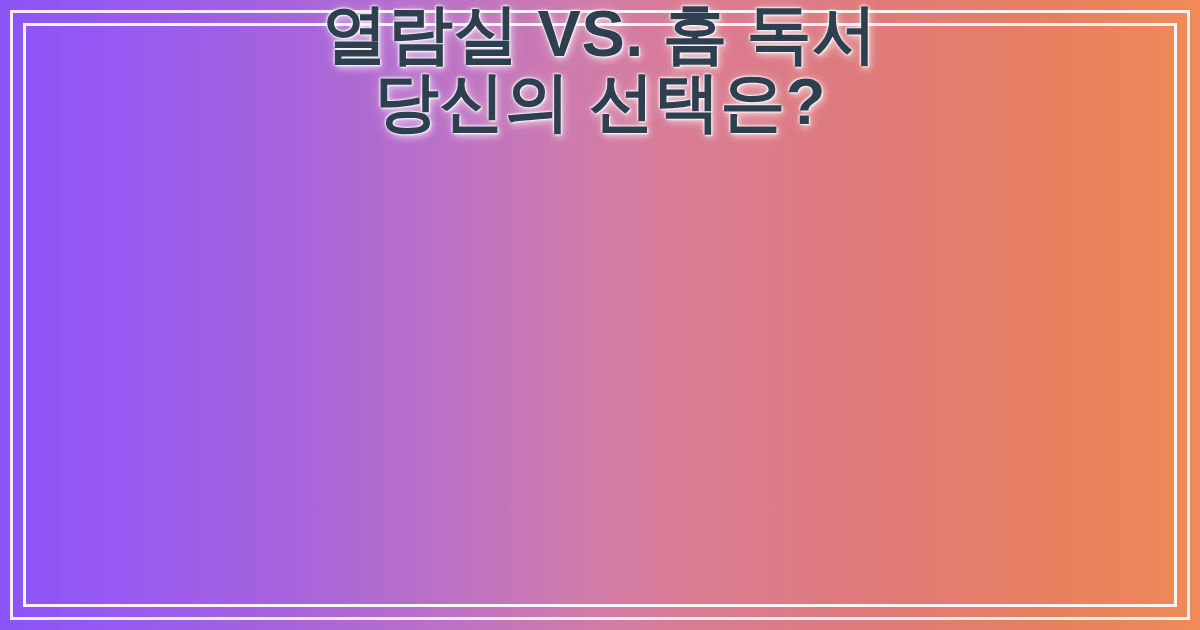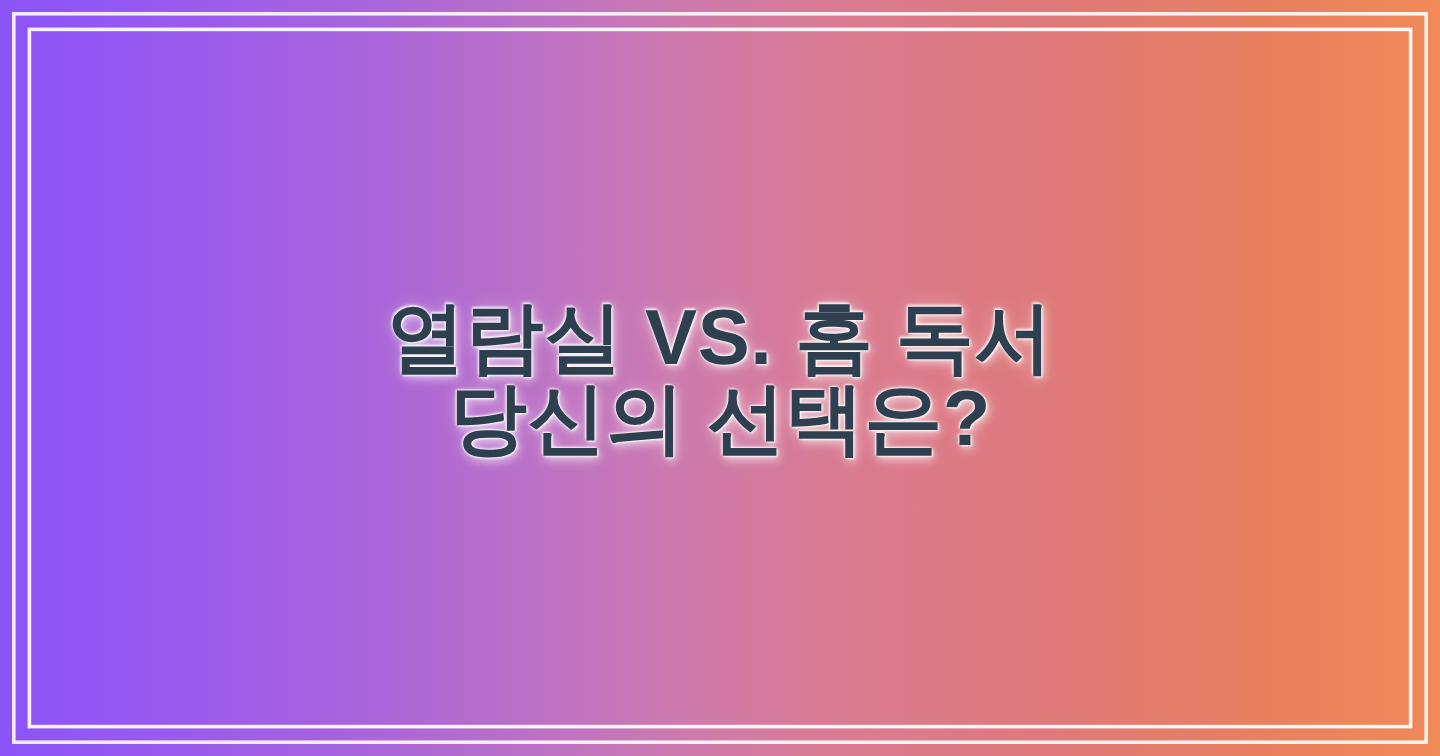--- a/index.html
+++ b/index.html
@@ -60,21 +60,21 @@
     filter: blur(0.6px);
   }
 
   
   #headline-wrap {
     position: absolute;
     inset: 0;
     display: flex;
     flex-direction: column;
     align-items: center;
-    justify-content: center;
+    justify-content: flex-start;
     padding: 0 70px;
     box-sizing: border-box;
   }
 
   #headline {
     margin: 0;
     text-align: center;
     font-size: 65px;
     line-height: 68px;
     font-weight: 700;

